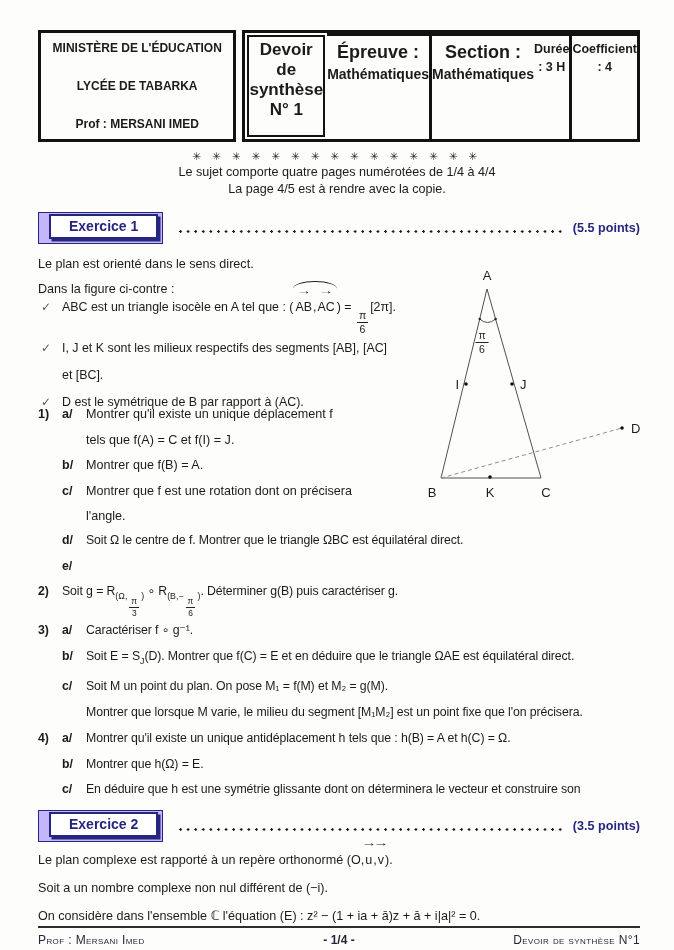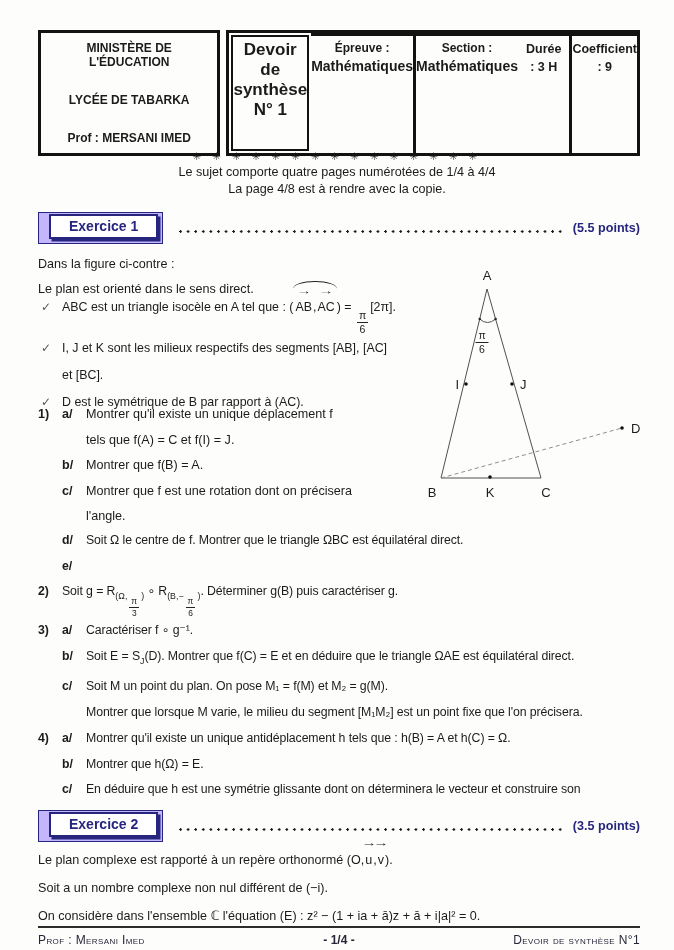--- a/index.html
+++ b/index.html
@@ -8,23 +8,23 @@
 
   
   .header{position:absolute;left:38px;top:30px;width:602px;display:flex;gap:6px;align-items:stretch;}
   .h-left{width:244px;border:3px solid #121212;display:flex;flex-direction:column;justify-content:center;
           align-items:center;gap:24px;text-align:center;font-weight:bold;font-size:12px;padding:8px 4px;}
   .h-right{flex:1;border:3px solid #121212;display:flex;flex-direction:row;}
   .h-title{border:2px solid #121212;margin:2px;text-align:center;font-weight:bold;font-size:17px;padding:3px 0 4px;}
   .h-row{display:flex;border-top:3px solid #121212;}
   .h-cell{flex:1;text-align:center;padding:4px 0 6px;line-height:1.4;}
   .h-cell + .h-cell{border-left:3px solid #121212;}
-  .h-lab{font-weight:bold;font-size:12px;}
+  .h-lab{font-weight:bold;font-size:18px;}
   .h-val{font-weight:bold;font-size:14px;}
-  .h-one{font-weight:bold;font-size:12.5px;padding:5px 0 6px;margin-left:8px;}
+  .h-one{font-weight:bold;font-size:12.5px;padding:5px 0 6px;}
 
   
   .notice{position:absolute;left:0;right:0;top:150px;text-align:center;}
   .stars{font-size:10.5px;letter-spacing:4px;color:#1b1b1b;}
   .notice-l{font-size:12.6px;margin-top:3px;}
 
   
   .ex-head{position:absolute;left:38px;width:602px;display:flex;align-items:center;}
   .badge-outer{border:1.5px solid #26267e;padding:1px 4px 4px 10px;background:#c4b5fd;}
   .badge{border:2px solid #26267e;background:#fff;color:#26267e;font-weight:bold;font-size:14px;
@@ -96,42 +96,42 @@
           <div class="h-lab">Épreuve :</div>
           <div class="h-val">Mathématiques</div>
         </div>
         <div class="h-cell">
           <div class="h-lab">Section :</div>
           <div class="h-val">Mathématiques</div>
         </div>
       </div>
       <div class="h-row">
         <div class="h-cell h-one">Durée : 3 H</div>
-        <div class="h-cell h-one">Coefficient : 9</div>
+        <div class="h-cell h-one">Coefficient : 4</div>
       </div>
     </div>
   </div>
 
   <div class="notice">
     <div class="stars">✳ ✳ ✳ ✳ ✳ ✳ ✳ ✳ ✳ ✳ ✳ ✳ ✳ ✳ ✳</div>
     <div class="notice-l">Le sujet comporte quatre pages numérotées de 1/4 à 4/4</div>
-    <div class="notice-l">La page 4/8 est à rendre avec la copie.</div>
+    <div class="notice-l">La page 4/5 est à rendre avec la copie.</div>
   </div>
 
   <div class="ex-head" style="top:212px;">
     <div class="badge-outer">
       <div class="badge">Exercice 1</div>
     </div>
     <div class="leader"></div>
     <div class="points">(5.5 points)</div>
   </div>
 
   <div class="intro">
+    <div>Le plan est orienté dans le sens direct.</div>
     <div>Dans la figure ci-contre :</div>
-    <div>Le plan est orienté dans le sens direct.</div>
   </div>
 
   <div class="bullets">
     <div class="bullet">
       <span class="chk">✓</span>
       <span class="bt"><span>ABC est un triangle isocèle en A tel que : (</span><span class="hat"><span class="vec">AB</span><span>,</span><span class="vec">AC</span></span><span>) = </span><span class="frac">
             <span class="fn">π</span>
             <span class="fd">6</span>
           </span><span>[2π].</span></span>
     </div>

